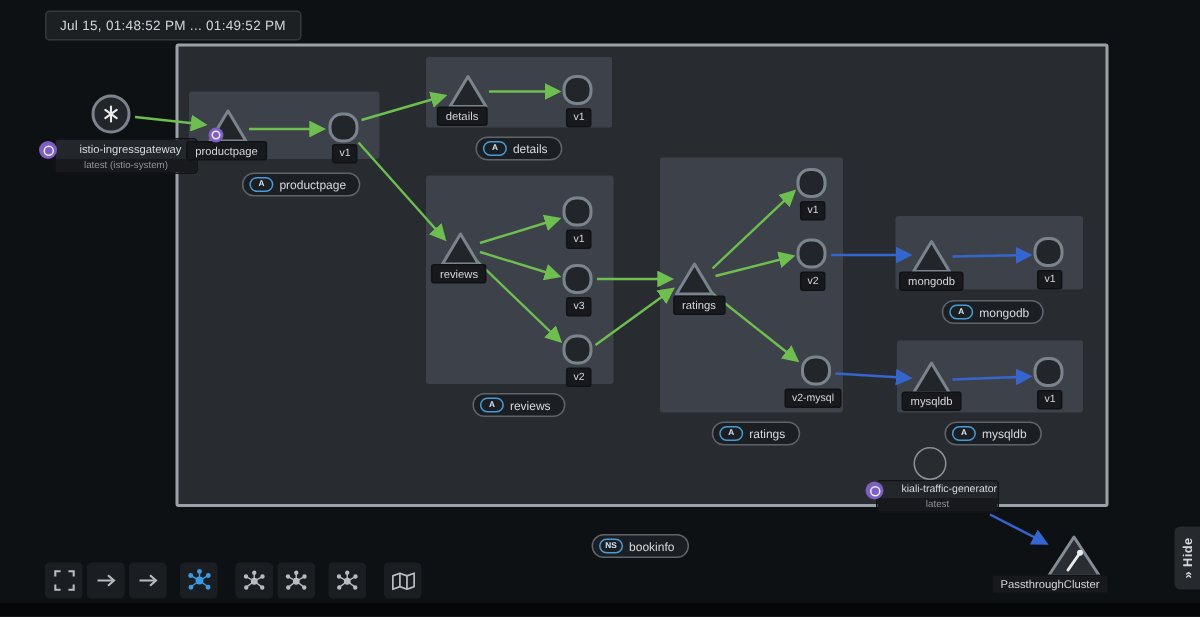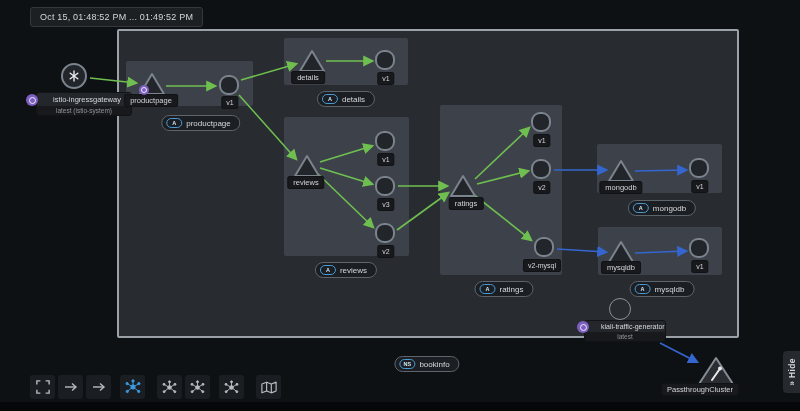--- a/index.html
+++ b/index.html
@@ -78,21 +78,21 @@
   }
   .tb-btn.sp{margin-left:6px;}
   .tb-btn.sp2{margin-left:9px;}
   .tb-btn.active{color:#3b9ae1;}
   .bottom-strip{position:absolute;left:0;bottom:0;width:800px;height:9px;background:#060709;}
   svg{display:block;}
 </style>
 </head>
 <body>
 
-<div class="time-pill">Oct 15, 01:48:52 PM ... 01:49:52 PM</div>
+<div class="time-pill">Jul 15, 01:48:52 PM ... 01:49:52 PM</div>
 
 <div class="ns-box"></div>
 
 <div class="grp" style="left:126px;top:61px;width:127px;height:45px"></div>
 <div class="grp" style="left:284px;top:38px;width:124px;height:47px"></div>
 <div class="grp" style="left:284px;top:117px;width:125px;height:139px"></div>
 <div class="grp" style="left:440px;top:105px;width:122px;height:170px"></div>
 <div class="grp" style="left:597px;top:144px;width:125px;height:49px"></div>
 <div class="grp" style="left:598px;top:227px;width:124px;height:48px"></div>
 

